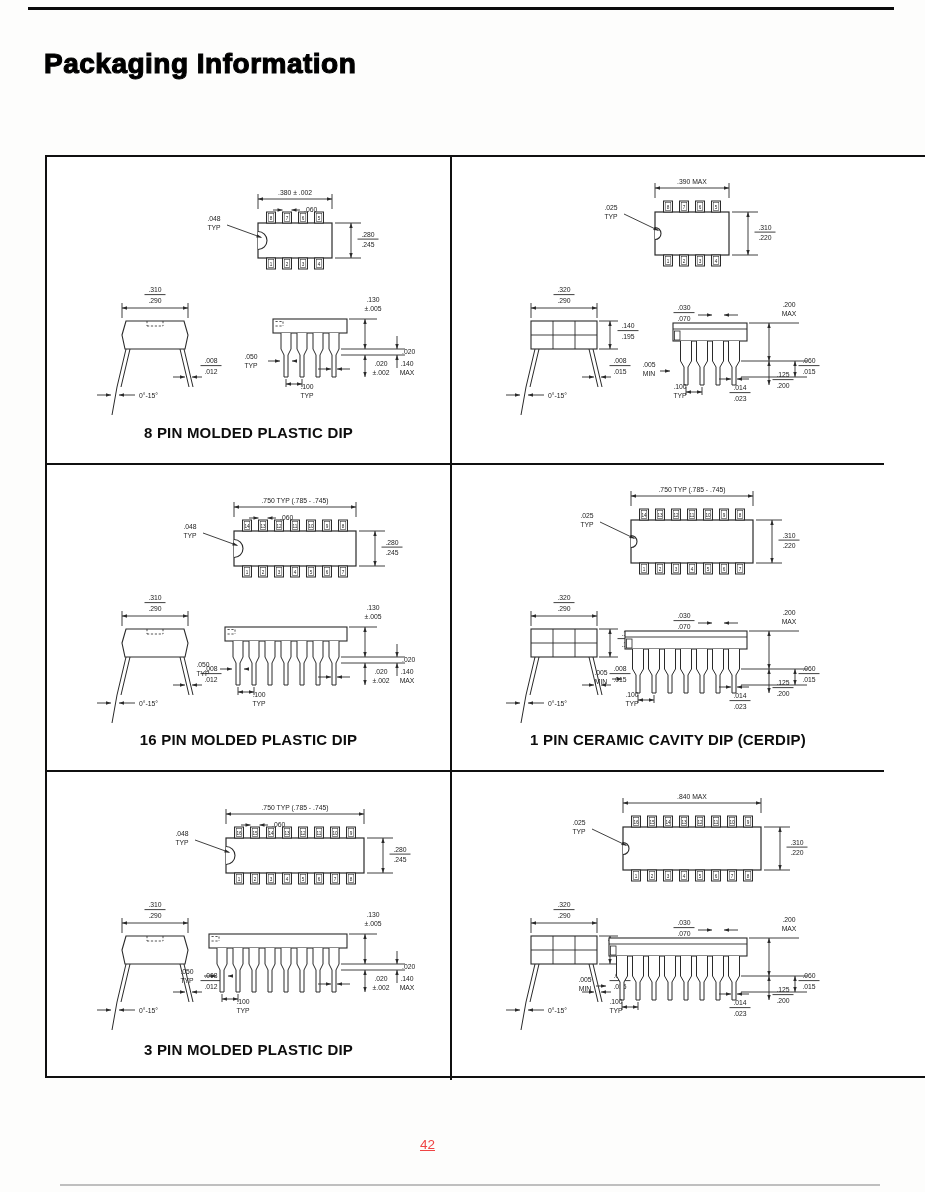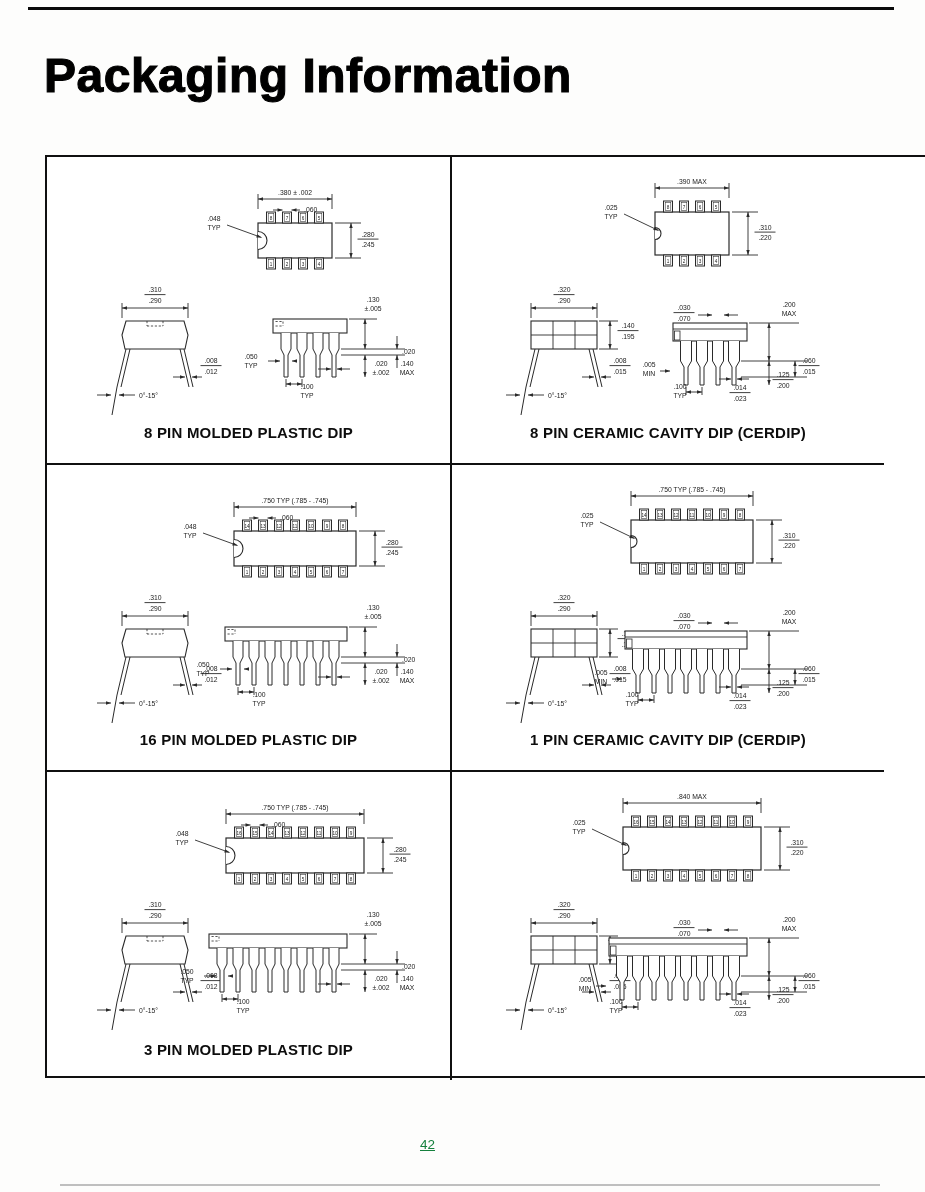--- a/index.html
+++ b/index.html
@@ -1,32 +1,32 @@
 <!DOCTYPE html>
 <html><head>
 <meta charset="utf-8">
 <style>
   html,body{margin:0;padding:0;background:#e8e8e8;}
   .page{position:relative;width:925px;height:1192px;background:#fdfdfc;margin:0 auto;
         font-family:"Liberation Sans",sans-serif;color:#1a1a1a;overflow:hidden;}
   .scanline-top{position:absolute;top:7px;left:28px;width:866px;height:3px;background:#0a0a0a;}
   .scanline-bottom{position:absolute;bottom:6px;left:60px;width:820px;height:2px;background:#bfbfbf;}
-  h1.page-title{position:absolute;left:44px;top:48px;margin:0;font-size:48px;font-weight:bold;
+  h1.page-title{position:absolute;left:44px;top:48px;margin:0;font-size:28px;font-weight:bold;
         letter-spacing:0.5px;color:#000;-webkit-text-stroke:1.1px #000;}
   .grid{position:absolute;left:45px;top:155px;width:923px;height:923px;display:grid;
         grid-template-columns:405px 432px;grid-template-rows:308px 307px 308px;
         border:2.5px solid #101010;box-sizing:border-box;background:#fff;}
   .cell{position:relative;box-sizing:border-box;}
   .cell:nth-child(odd){border-right:2px solid #101010;}
   .cell:nth-child(-n+4){border-bottom:2px solid #101010;}
   .cell svg{display:block;width:100%;height:258px;}
   svg text{fill:#1c1c1c;font-family:"Liberation Sans","DejaVu Sans",sans-serif;}
   .cell-title{position:absolute;left:0;right:0;bottom:22px;text-align:center;
         font-weight:bold;font-size:15px;letter-spacing:0.2px;color:#0d0d0d;}
-  .page-number{position:absolute;left:0;right:70px;bottom:40px;text-align:center;font-size:13.5px;color:#15803d;text-decoration:underline;}
+  .page-number{position:absolute;left:0;right:70px;bottom:40px;text-align:center;font-size:13.5px;color:#ef4444;text-decoration:underline;}
 </style>
 </head>
 <body>
 
 <div class="page">
   <div class="scanline-top"></div>
   <h1 class="page-title">Packaging Information</h1>
 
   <div class="grid">
     <div class="cell">
@@ -286,21 +286,20 @@
           <line x1="234" y1="235" x2="250" y2="235" stroke="#2a2a2a" stroke-width="0.9"></line>
           <polygon points="234,235 239,233.3 239,236.7" fill="#2a2a2a"></polygon>
           <polygon points="250,235 245,236.7 245,233.3" fill="#2a2a2a"></polygon>
           <text x="228" y="232" text-anchor="middle" font-size="6.8">.100</text>
           <text x="228" y="241" text-anchor="middle" font-size="6.8">TYP</text>
           <text x="197" y="210" text-anchor="middle" font-size="6.8">.005</text>
           <text x="197" y="219" text-anchor="middle" font-size="6.8">MIN</text>
           <line x1="208" y1="214" x2="218" y2="214" stroke="#2a2a2a" stroke-width="0.9"></line>
           <polygon points="218,214 213,215.7 213,212.3" fill="#2a2a2a"></polygon>
         </svg>
-      <div class="cell-title">8 PIN CERAMIC CAVITY DIP (CERDIP)</div>
     </div>
     <div class="cell">
       <svg viewBox="0 0 403 258">
           <rect x="187" y="66" width="122" height="35" fill="#fff" stroke="#2a2a2a" stroke-width="1.2"></rect>
           <rect x="195.5" y="55" width="9" height="11" fill="#fff" stroke="#2a2a2a" stroke-width="1"></rect>
           <rect x="197.2" y="56.7" width="5.6" height="7.6" fill="none" stroke="#2a2a2a" stroke-width="0.55"></rect>
           <text x="200" y="62.6" text-anchor="middle" font-size="4.6">14</text>
           <rect x="195.5" y="101" width="9" height="11" fill="#fff" stroke="#2a2a2a" stroke-width="1"></rect>
           <rect x="197.2" y="102.7" width="5.6" height="7.6" fill="none" stroke="#2a2a2a" stroke-width="0.55"></rect>
           <text x="200" y="109" text-anchor="middle" font-size="4.6">1</text>

